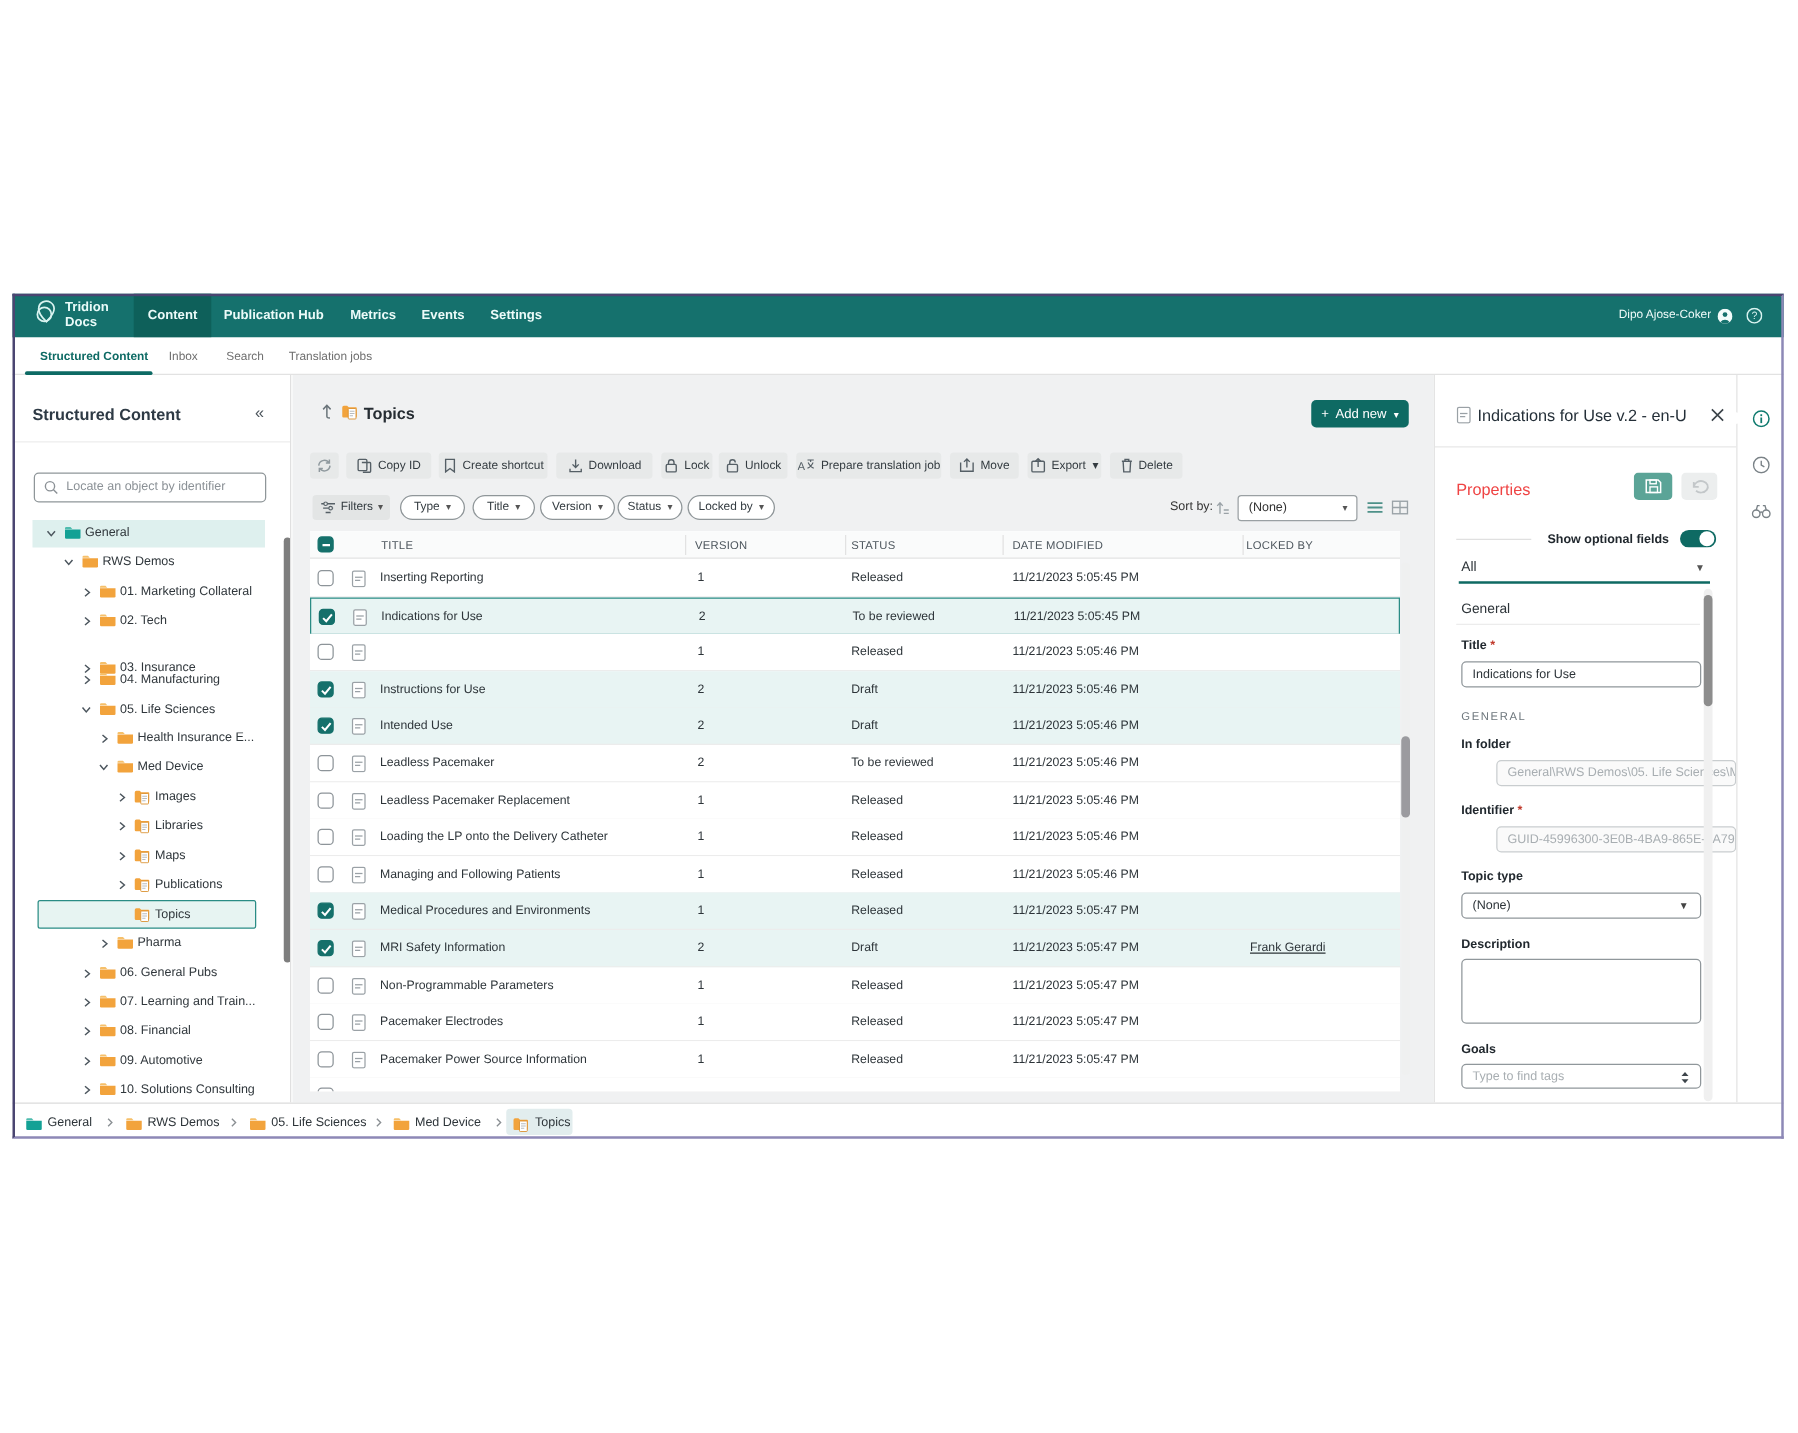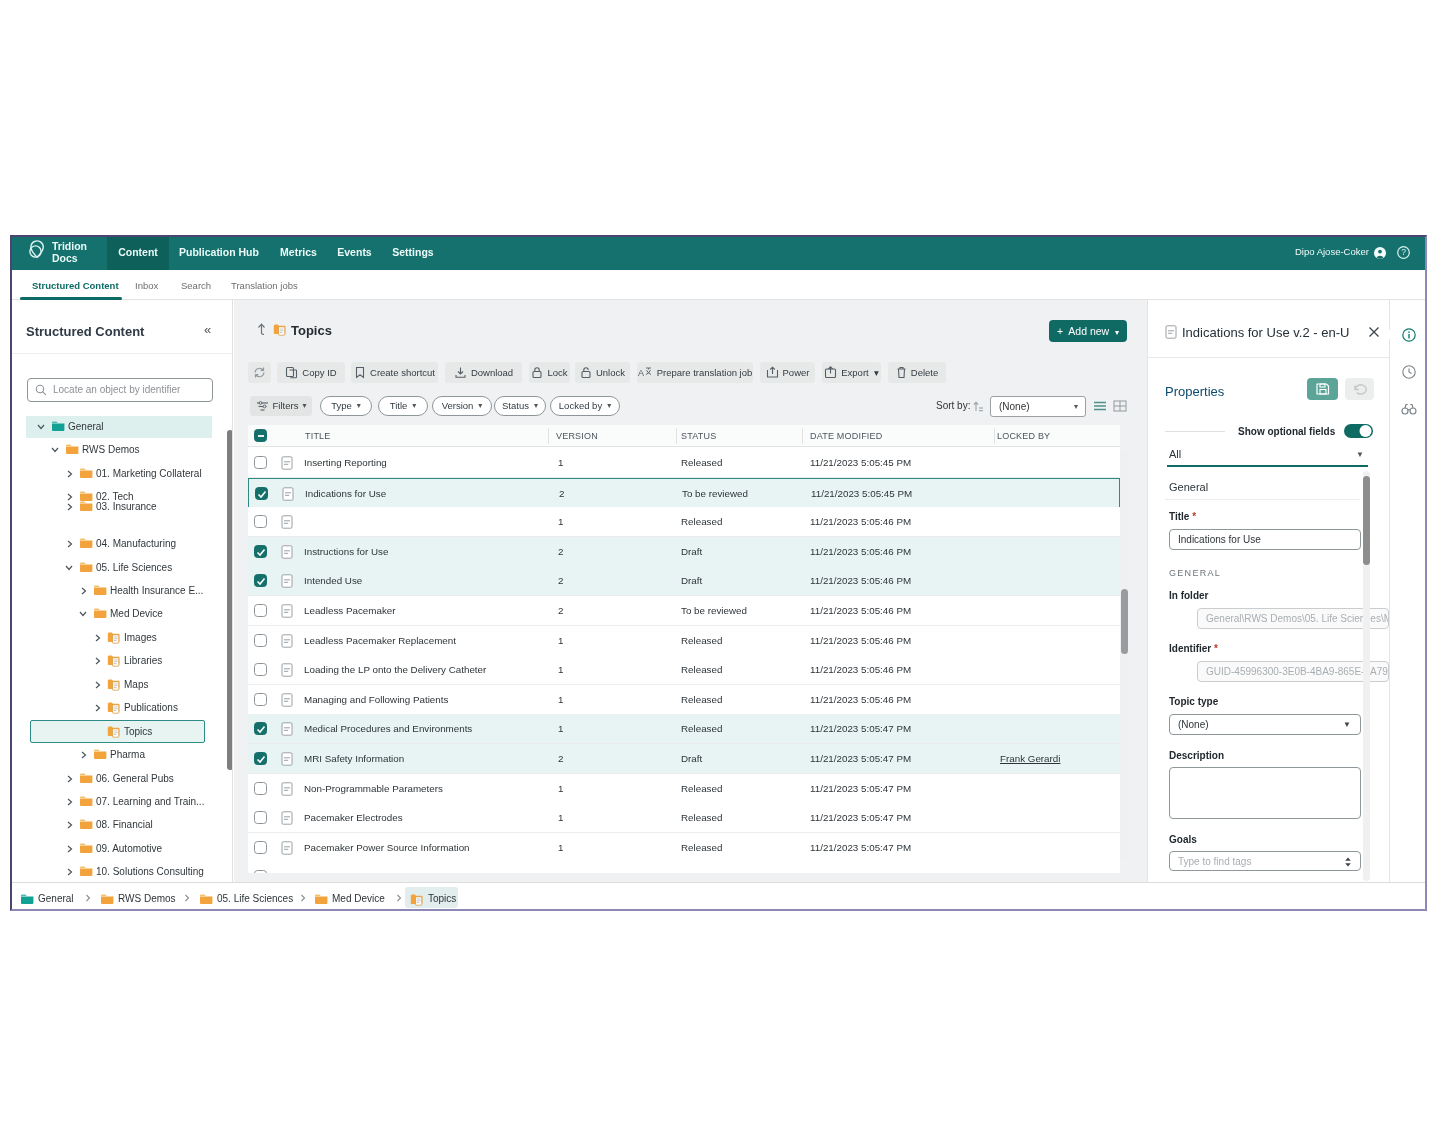--- a/index.html
+++ b/index.html
@@ -50,21 +50,21 @@
 .drow { position:absolute; left:0; width:872px; height:30px; border-bottom:1px solid #ececec; background:#fff; }
 .drow.tint { background:#e8f4f3; }
 .drow.selrow { background:#e8f4f3; border:1px solid #2a8c85; }
 .dcell { position:absolute; top:0; height:30px; line-height:30px; font-size:9.8px; color:#2d3439; white-space:nowrap; }
 .cb { position:absolute; left:6px; top:8px; width:13px; height:13px; border:1px solid #8d9499; border-radius:3.5px; background:#fff; }
 .cb.on { background:#15706b; border-color:#15706b; }
 #tbl-scrolltrack { position:absolute; left:887px; top:150px; width:7px; height:410px; background:#eff0f0; border-radius:4px;}
 #tbl-scrollthumb { position:absolute; left:887px; top:289px; width:7px; height:65px; background:#9b9b9f; border-radius:4px;}
 
 #rpanel { position:absolute; left:1137px; top:65px; width:242px; height:582px; background:#fff; border-left:1px solid #e4e4e4; }
-#rp-title { position:absolute; left:17px; top:84px; font-size:13px; color:#0c4a6e; }
+#rp-title { position:absolute; left:17px; top:84px; font-size:13px; color:#ef4444; }
 .rlabel { font-size:10px; color:#21282e; font-weight:bold; position:absolute; }
 .rinput { position:absolute; border:1px solid #90979b; border-radius:4px; background:#fff; font-size:10px; color:#2d3439; padding-left:8px; }
 .rinput.dis { background:#fafafa; border-color:#c9cdcf; color:#a8aeb2;margin-left:28px; }
 .red { color:#c0392b; }
 
 #istrip { position:absolute; left:1379px; top:65px; width:38px; height:582px; background:#fff; border-left:1px solid #e4e4e4; }
 
 #bcrumb { position:absolute; left:0; top:647px; width:1417px; height:29px; background:#fff; border-top:1px solid #dcdcdc; }
 .bc { position:absolute; top:0; height:29px; line-height:32px; font-size:10px; color:#2d3439; white-space:nowrap; }
 svg { display:block; }
@@ -163,21 +163,21 @@
           </svg>
         </div>
         <div class="ficon" style="left:69px;">
           <svg width="14" height="12" viewBox="0 0 14 12" style="">
             <path d="M1 4.4 L1 2.6 Q1 1.6 2 1.6 L5.4 1.6 L6.8 3.1 L1 3.1 Z" fill="#f6c06a"></path>
             <path d="M1 3.6 L13.4 3.6 L13.4 9.9 Q13.4 10.9 12.4 10.9 L2 10.9 Q1 10.9 1 9.9 Z" fill="#f2a33c"></path>
           </svg>
         </div>
         <div class="lbl" style="left:86px;">02. Tech</div>
       </div>
-      <div class="trow " style="top:195px;padding-left:16px;">
+      <div class="trow " style="top:223px;padding-left:16px;">
         <div class="hl"></div>
         <div class="arr" style="left:56px;">
           <svg width="7" height="8" viewBox="0 0 7 8" style="">
             <path d="M2 1 L5.5 4 L2 7" fill="none" stroke="#4c565e" stroke-width="1.2"></path>
           </svg>
         </div>
         <div class="ficon" style="left:69px;">
           <svg width="14" height="12" viewBox="0 0 14 12" style="">
             <path d="M1 4.4 L1 2.6 Q1 1.6 2 1.6 L5.4 1.6 L6.8 3.1 L1 3.1 Z" fill="#f6c06a"></path>
             <path d="M1 3.6 L13.4 3.6 L13.4 9.9 Q13.4 10.9 12.4 10.9 L2 10.9 Q1 10.9 1 9.9 Z" fill="#f2a33c"></path>
@@ -481,21 +481,21 @@
             <text x="0" y="10" font-size="9" fill="#555f66" font-family="Liberation Sans">A</text>
             <path d="M8 2 L13 2 M10.5 2 L10.5 3.5 M8.5 4 Q10.5 8 13 8.5 M12.5 4 Q10.5 8 8 8.5" fill="none" stroke="#555f66" stroke-width="0.9"></path>
           </svg>
           <span>Prepare translation job</span>
         </div>
         <div class="tbtn" style="left:526px;width:55px;">
           <svg width="13" height="13" viewBox="0 0 13 13" style="">
             <path d="M1.5 4 L1.5 11 L11.5 11 L11.5 4" fill="none" stroke="#555f66" stroke-width="1.1"></path>
             <path d="M6.5 8 L6.5 1.5 M4.2 3.5 L6.5 1.2 L8.8 3.5" fill="none" stroke="#555f66" stroke-width="1.1"></path>
           </svg>
-          <span>Power</span>
+          <span>Move</span>
         </div>
         <div class="tbtn" style="left:588px;width:59px;">
           <svg width="13" height="13" viewBox="0 0 13 13" style="">
             <rect x="1.5" y="3" width="10" height="8.5" rx="1" fill="none" stroke="#555f66" stroke-width="1.1"></rect>
             <path d="M6.5 7.5 L6.5 1 M4.4 3 L6.5 0.9 L8.6 3" fill="none" stroke="#555f66" stroke-width="1.1"></path>
           </svg>
           <span>Export&nbsp;&nbsp;▾</span>
         </div>
         <div class="tbtn" style="left:654px;width:58px;">
           <svg width="11" height="13" viewBox="0 0 11 13" style="">

